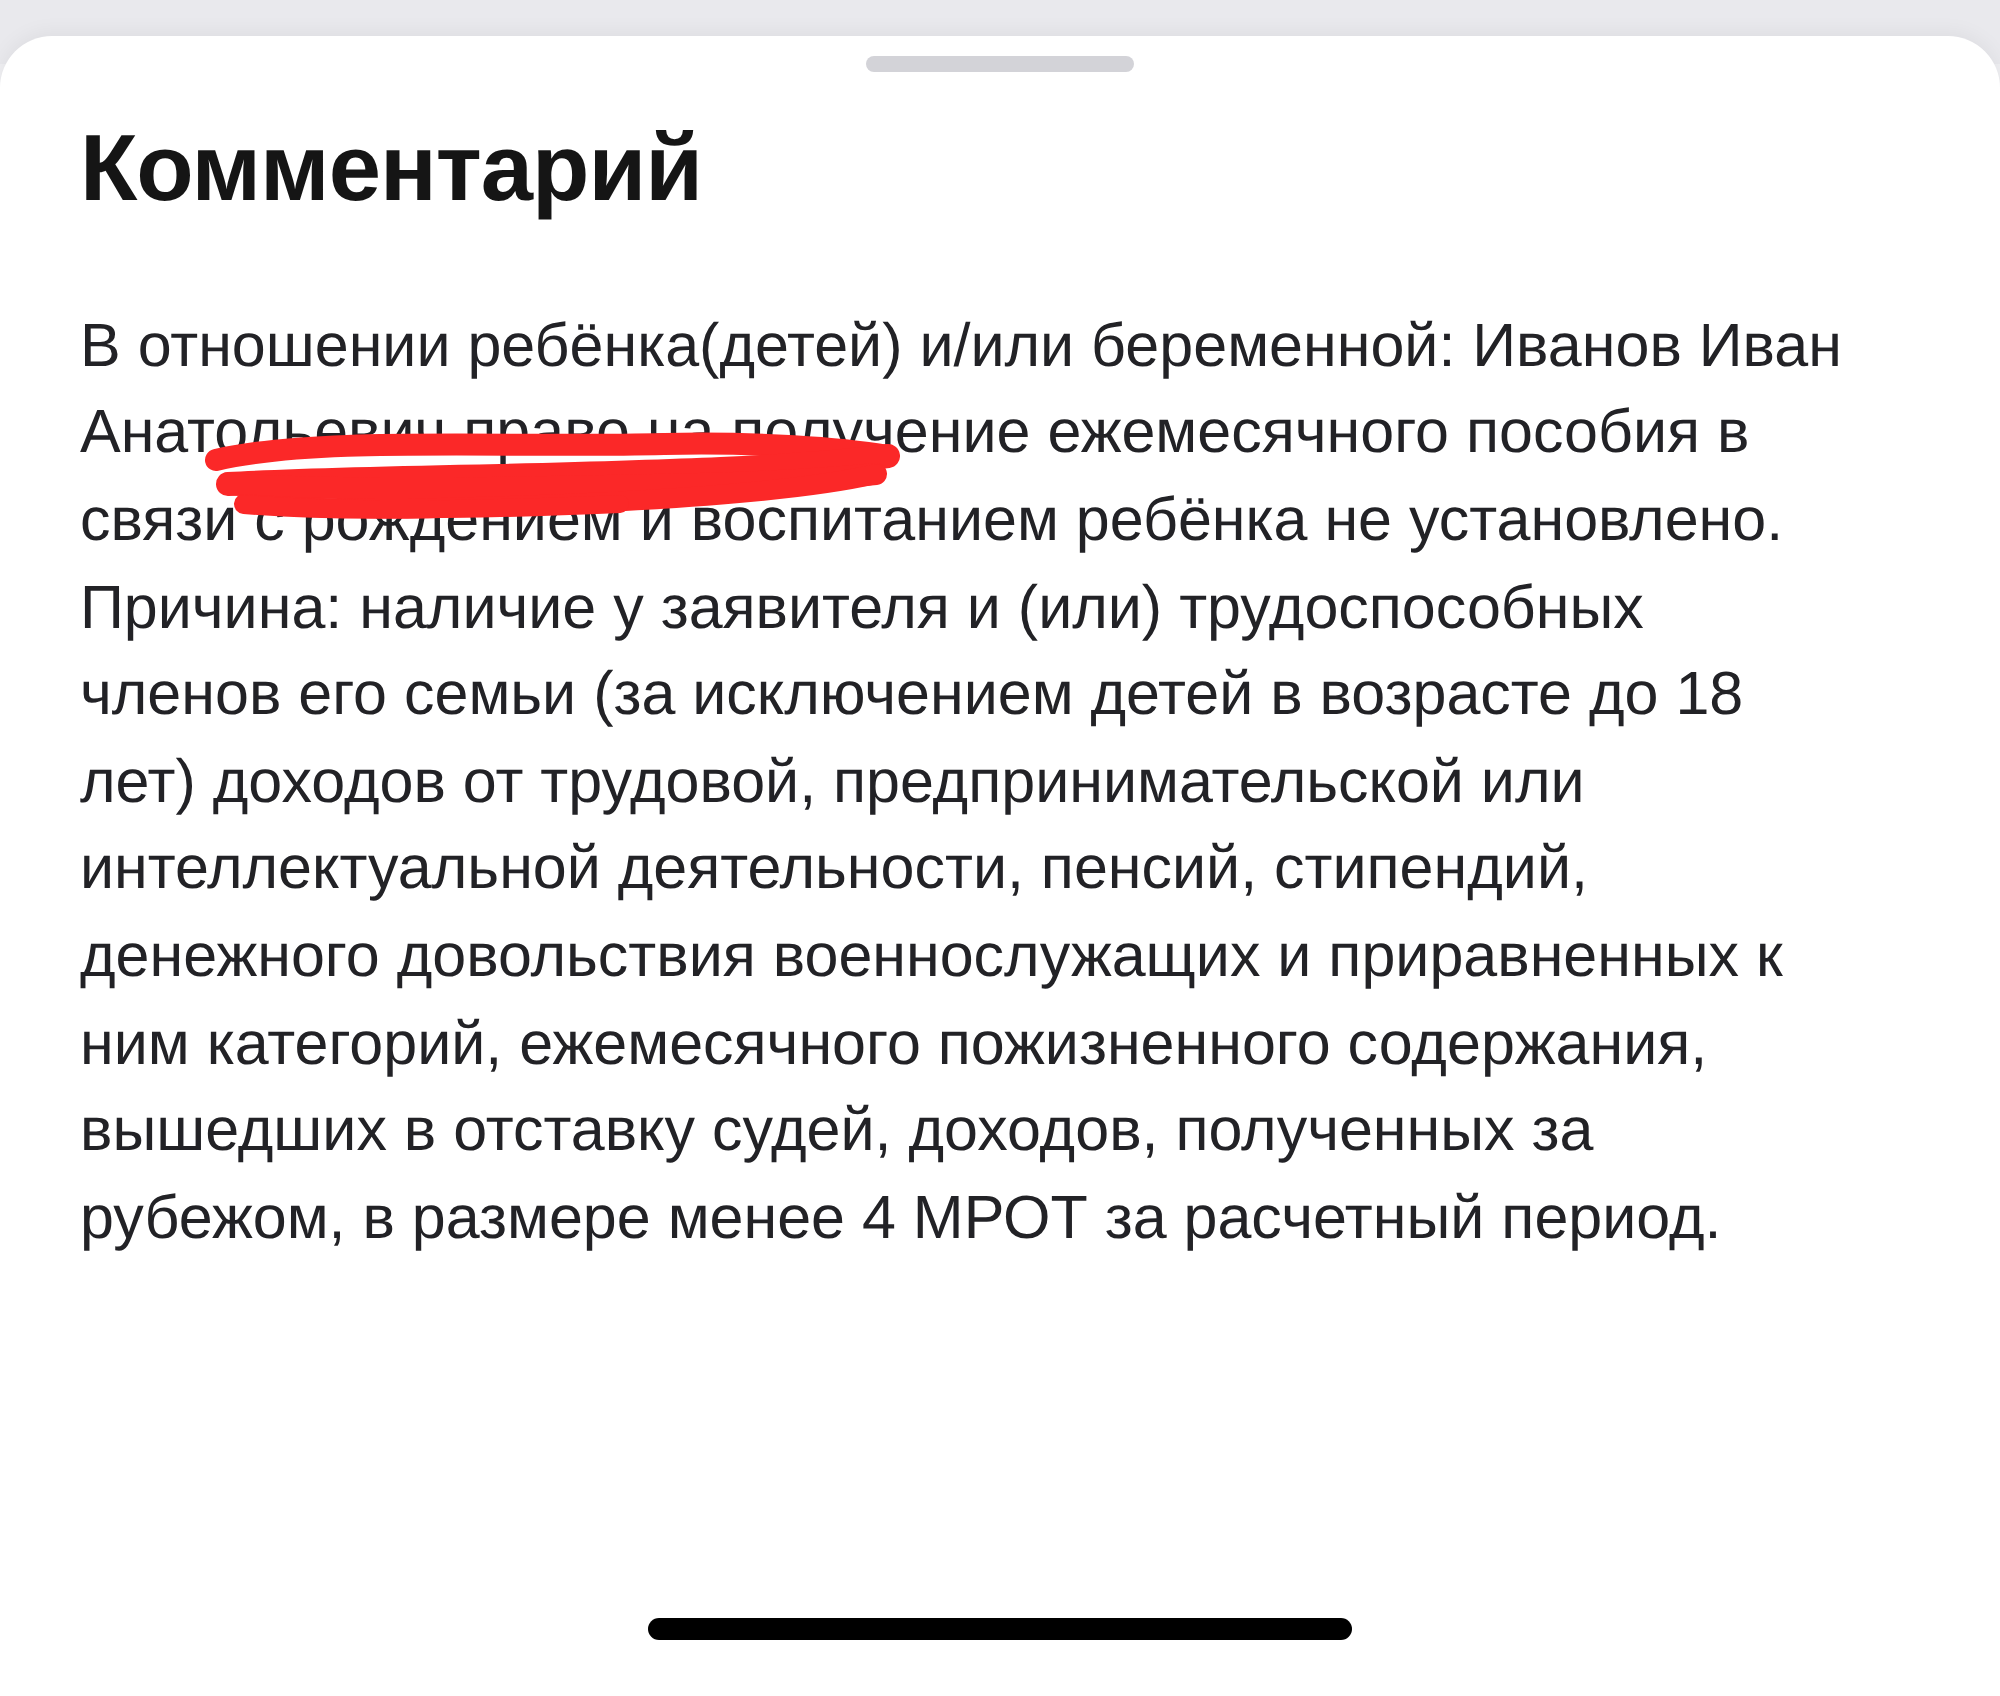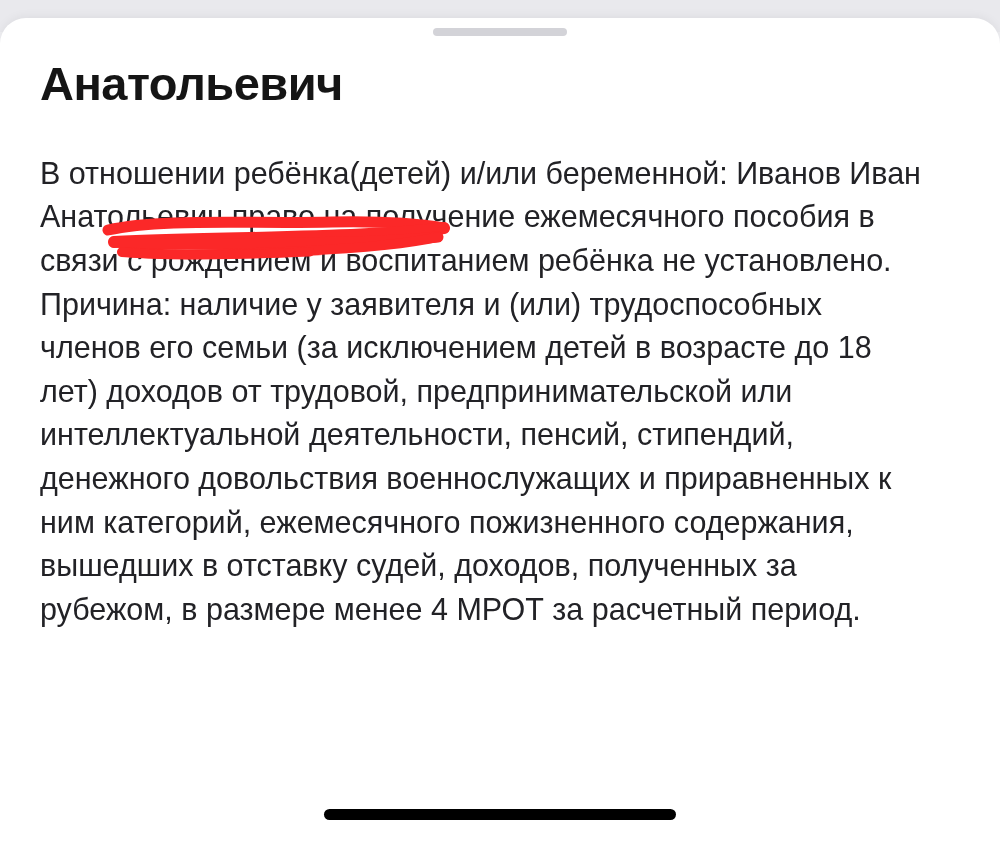--- a/index.html
+++ b/index.html
@@ -97,21 +97,21 @@
 
 <div class="screen">
 
   <div class="top-strip"></div>
 
   <div class="sheet">
 
     <div class="grabber"></div>
 
     <div class="content">
-      <h1 class="title">Анатольевич</h1>
+      <h1 class="title">Комментарий</h1>
       <p class="body-text">В отношении ребёнка(детей) и/или беременной: Иванов Иван Анатольевич право на получение ежемесячного пособия в связи с рождением и воспитанием ребёнка не установлено. Причина: наличие у заявителя и (или) трудоспособных членов его семьи (за исключением детей в возрасте до 18 лет) доходов от трудовой, предпринимательской или интеллектуальной деятельности, пенсий, стипендий, денежного довольствия военнослужащих и приравненных к ним категорий, ежемесячного пожизненного содержания, вышедших в отставку судей, доходов, полученных за рубежом, в размере менее 4 МРОТ за расчетный период.</p>
     </div>
 
     <svg class="redaction" viewBox="0 0 350 60">
       <path d="M8,22 C60,10 150,16 232,14 C280,13 320,16 344,20" stroke="#fb2828" stroke-width="11" fill="none" stroke-linecap="round"></path>
       <path d="M344,20 C300,26 230,28 150,30 C100,31 50,32 14,34" stroke="#fb2828" stroke-width="12" fill="none" stroke-linecap="round"></path>
       <path d="M14,34 C70,38 160,36 250,34 C290,33 318,31 338,29" stroke="#fb2828" stroke-width="11" fill="none" stroke-linecap="round"></path>
       <path d="M338,29 C290,40 200,44 120,46 C80,47 46,46 22,44" stroke="#fb2828" stroke-width="10" fill="none" stroke-linecap="round"></path>
       <path d="M22,44 C70,48 140,47 210,44" stroke="#fb2828" stroke-width="9" fill="none" stroke-linecap="round"></path>
     </svg>

